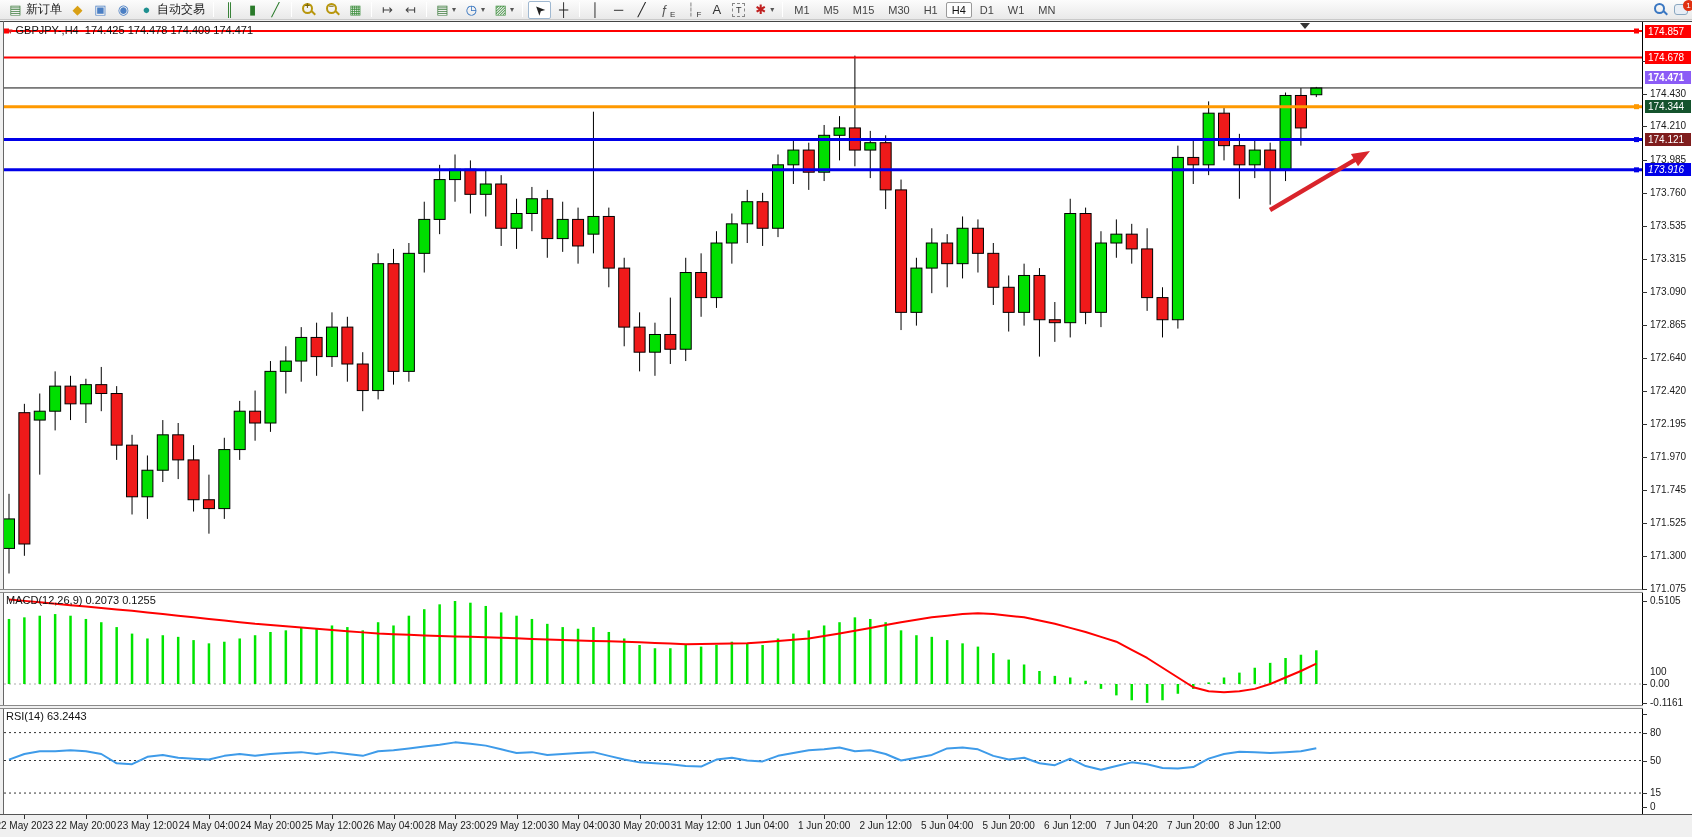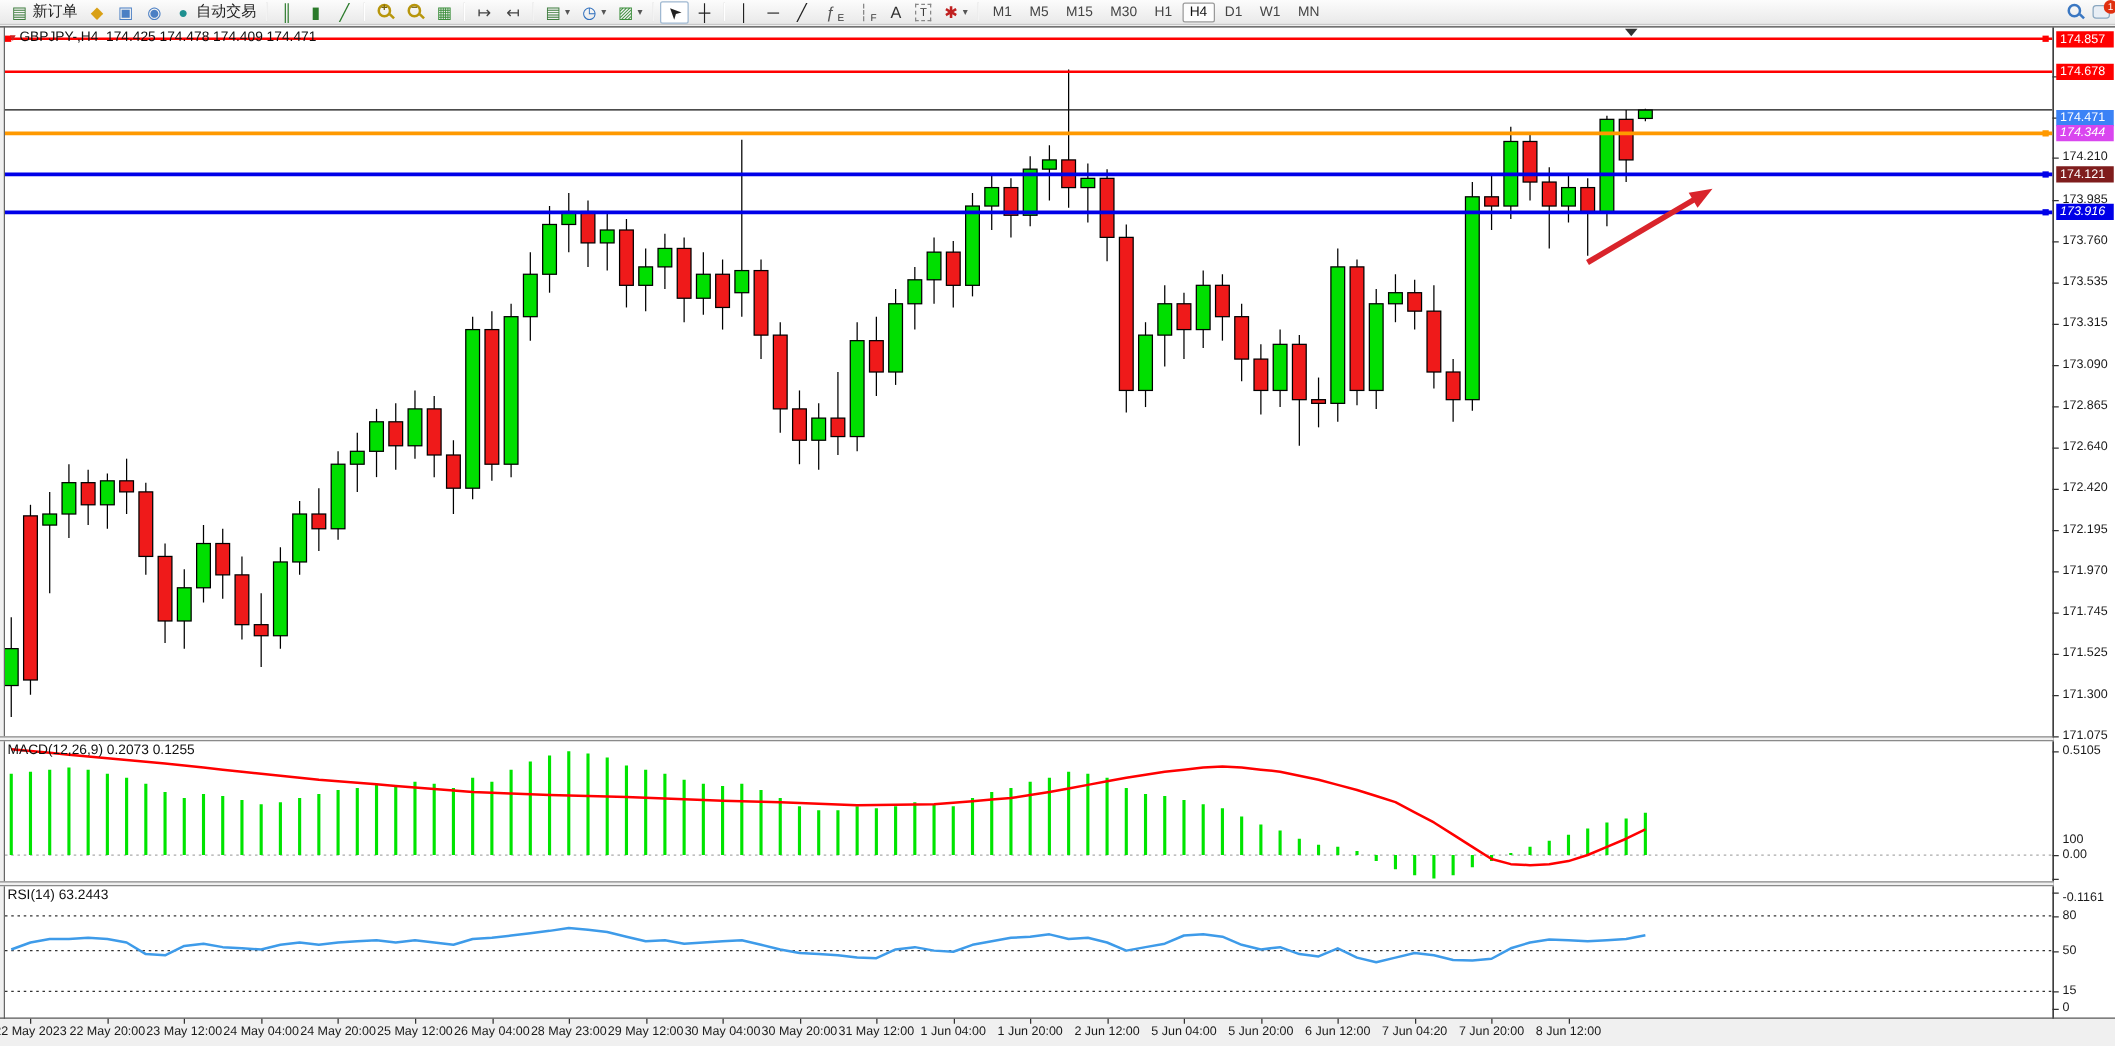--- a/index.html
+++ b/index.html
@@ -681,35 +681,35 @@
       <div class="plabel" style="top: 516.603px;">171.525</div>
       <div class="ptick" style="top: 555.8px;"></div>
       <div class="plabel" style="top: 549.8px;">171.300</div>
       <div class="ptick" style="top: 588.996px;"></div>
       <div class="plabel" style="top: 582.996px;">171.075</div>
       <div class="ptick" style="top: 600.993px;"></div>
       <div class="plabel" style="top: 594.993px;">0.5105</div>
       <div class="ptick" style="top: 684px;"></div>
       <div class="plabel" style="top: 678px;">0.00</div>
       <div class="ptick" style="top: 702.878px;"></div>
-      <div class="plabel" style="top: 696.878px; margin-top: 16px;">-0.1161</div>
+      <div class="plabel" style="top: 696.878px;">-0.1161</div>
       <div class="ptick" style="top: 714px;"></div>
       <div class="plabel" style="top: 666px;">100</div>
       <div class="ptick" style="top: 732.6px;"></div>
       <div class="plabel" style="top: 726.6px;">80</div>
       <div class="ptick" style="top: 760.5px;"></div>
       <div class="plabel" style="top: 754.5px;">50</div>
       <div class="ptick" style="top: 793.05px;"></div>
       <div class="plabel" style="top: 787.05px;">15</div>
       <div class="ptick" style="top: 807px;"></div>
       <div class="plabel" style="top: 801px;">0</div>
       <div class="ptag" style="top: 24.5px; background: rgb(255, 0, 0);">174.857</div>
       <div class="ptag" style="top: 50.9097px; background: rgb(255, 0, 0);">174.678</div>
-      <div class="ptag" style="top: 88px; background: #3b82f6;">174.471</div>
-      <div class="ptag" style="top: 100.188px; background: #d946ef; font-style: italic;">174.344</div>
+      <div class="ptag" style="top: 71px; background: #8b5cf6; font-weight: bold;">174.471</div>
+      <div class="ptag" style="top: 100.188px; background: #14532d;">174.344</div>
       <div class="ptag" style="top: 133.089px; background: #7f1d1d;">174.121</div>
       <div class="ptag" style="top: 163.335px; background: rgb(0, 0, 232); font-style: italic;">173.916</div>
     </div>
   <div id="time-axis">
       <div class="ttick" style="left: 24.38px;"></div>
       <div class="tlab" style="left: 24.38px;">22 May 2023</div>
       <div class="ttick" style="left: 85.9px;"></div>
       <div class="tlab" style="left: 85.9px;">22 May 20:00</div>
       <div class="ttick" style="left: 147.42px;"></div>
       <div class="tlab" style="left: 147.42px;">23 May 12:00</div>

